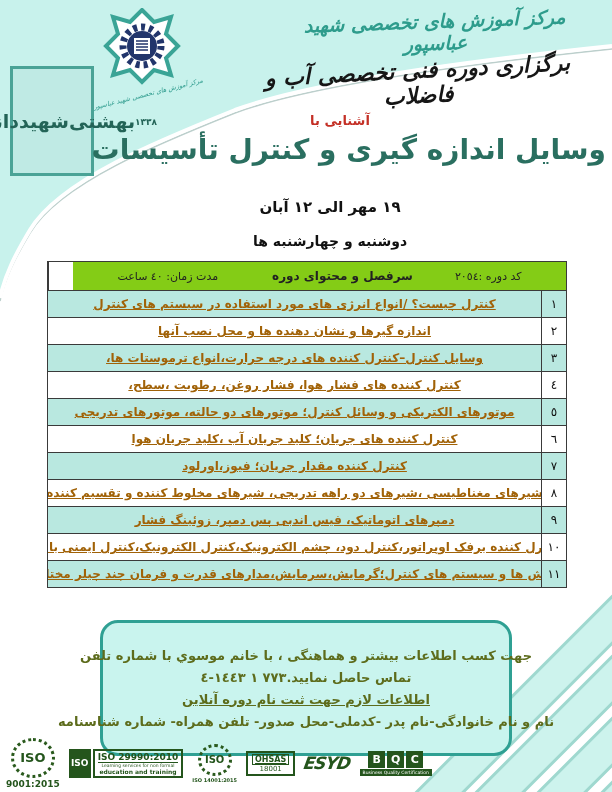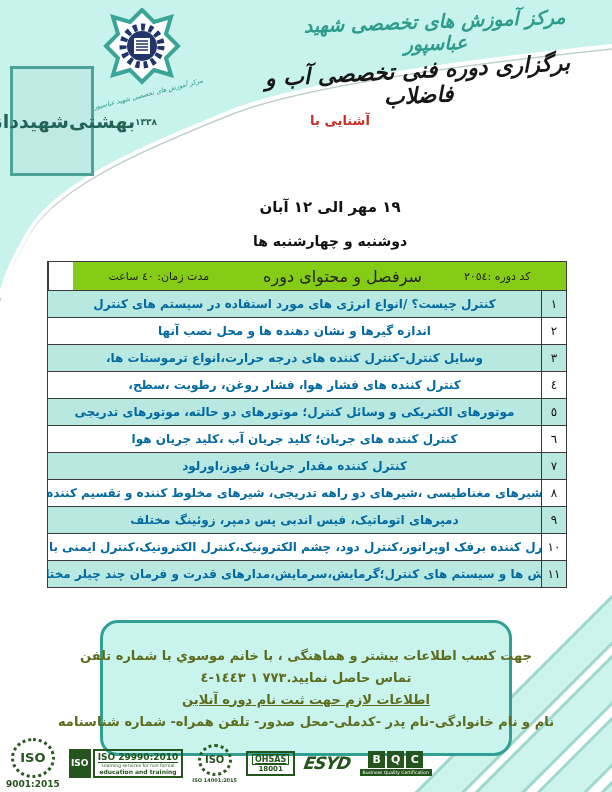--- a/index.html
+++ b/index.html
@@ -37,29 +37,29 @@
     font-size:6.5px;font-style:italic;color:#2f9c8e;transform:rotate(-14deg);direction:rtl;}
 
   
   .ctable{position:absolute;left:47px;top:261px;width:520px;direction:rtl;
     border:1px solid #3a3a3a;box-sizing:border-box;background:#fff;}
   .trow{display:flex;border-top:1px solid #3a3a3a;min-height:26px;align-items:stretch;}
   .trow:first-child{border-top:none;}
   .trow .num{width:24px;flex:0 0 24px;border-left:1px solid #3a3a3a;display:flex;
     align-items:center;justify-content:center;font-size:12px;color:#101010;}
   .trow .txt{flex:1;display:flex;align-items:center;justify-content:center;
-    font-size:12px;font-weight:800;color:#0369a1;white-space:nowrap;overflow:hidden;}
+    font-size:12px;font-weight:800;color:#a16207;white-space:nowrap;overflow:hidden;text-decoration:underline;}
   .trow.odd .num,.trow.odd .txt{background:#b9e8e0;}
   .trow.even .num,.trow.even .txt{background:#ffffff;}
   .thead{display:flex;min-height:28px;}
   .thead .hnum{width:24px;flex:0 0 24px;border-left:1px solid #3a3a3a;background:#fff;}
   .thead .hmain{flex:1;display:flex;direction:ltr;align-items:center;justify-content:center;
     gap:42px;background:#84cc16;}
   .thead .meta{font-size:11px;color:#222;direction:rtl;}
-  .thead .meta.strong{font-size:16px;font-weight:400;margin-left:12px;}
+  .thead .meta.strong{font-size:12px;font-weight:700;margin-left:12px;}
 
   
   .info-box{position:absolute;left:100px;top:620px;width:412px;height:136px;box-sizing:border-box;
     border:3px solid #2fa093;border-radius:18px;background:#c9f4ee;
     display:flex;flex-direction:column;align-items:center;justify-content:center;
     gap:7px;padding:4px 8px;}
   .info-line{font-size:13px;font-weight:800;color:#5d6c1c;direction:rtl;text-align:center;
     white-space:nowrap;}
   .phone-row{display:flex;direction:ltr;align-items:flex-end;justify-content:center;}
   .phone-num{direction:ltr;unicode-bidi:bidi-override;font-size:13px;font-weight:800;color:#5d6c1c;}
@@ -79,21 +79,21 @@
   .iso-sq{width:22px;background:#24551c;color:#fff;font-size:9px;font-weight:800;
     display:flex;align-items:center;justify-content:center;}
   .box29990{border:2px solid #24551c;padding:1px 3px;display:flex;flex-direction:column;
     align-items:center;}
   .box29990 .l1{font-size:9px;font-weight:800;border-bottom:1px solid #24551c;}
   .box29990 .l2{font-size:4.5px;}
   .box29990 .l3{font-size:6px;font-weight:800;}
   .ohsas-box{border:2px solid #24551c;padding:1px 4px;display:flex;flex-direction:column;
     align-items:center;}
   .ohsas-box .o1{font-size:8px;font-weight:800;border:1px solid #24551c;padding:0 2px;text-decoration:underline;}
-  .ohsas-box .o2{font-size:7px;font-weight:700;}
+  .ohsas-box .o2{font-size:7px;font-weight:400;}
   .esyd{font-size:17px;font-weight:800;font-style:italic;letter-spacing:-1px;
     transform:skewX(-10deg);}
   .bqc-row{display:flex;gap:2px;}
   .bqc-row .sq{width:17px;height:17px;background:#24551c;color:#fff;font-size:11px;
     font-weight:800;display:flex;align-items:center;justify-content:center;}
   .bqc-banner{margin-top:1px;background:#24551c;color:#fff;font-size:4.5px;padding:1px 3px;}
 </style>
 </head>
 <body>
 
@@ -129,20 +129,21 @@
   <div class="stamp">
     <div class="big">دانشگاه</div>
     <div class="big">شهید</div>
     <div class="big">بهشتی</div>
     <div class="year">١٣٣٨</div>
   </div>
 
   <div class="script-title" dir="rtl">مرکز آموزش های تخصصی شهید عباسپور</div>
   <div class="calligraphy" dir="rtl">برگزاری دوره فنی تخصصی آب و فاضلاب</div>
   <div class="intro-red" dir="rtl">آشنایی با</div>
+  <div class="main-title" dir="rtl">وسایل اندازه گیری و کنترل تأسیسات</div>
   <div class="date-range" dir="rtl">١٩ مهر الی ١٢ آبان</div>
   <div class="days" dir="rtl">دوشنبه و چهارشنبه ها</div>
 
   <div class="ctable">
     <div class="thead">
       <div class="hmain">
         <span class="meta">مدت زمان: ٤٠ ساعت</span>
         <span class="meta strong">سرفصل و محتوای دوره</span>
         <span class="meta">کد دوره :٢٠٥٤</span>
       </div>
@@ -175,21 +176,21 @@
     <div class="trow odd">
       <div class="num">٧</div>
       <div class="txt">کنترل کننده مقدار جریان؛ فیوز،اورلود</div>
     </div>
     <div class="trow even">
       <div class="num">٨</div>
       <div class="txt">شیرهای مغناطیسی ،شیرهای دو راهه تدریجی، شیرهای مخلوط کننده و تقسیم کننده</div>
     </div>
     <div class="trow odd">
       <div class="num">٩</div>
-      <div class="txt">دمپرهای اتوماتیک، فیس اندبی پس دمپر، زوئینگ مختلف</div>
+      <div class="txt">دمپرهای اتوماتیک، فیس اندبی پس دمپر، زوئینگ فشار</div>
     </div>
     <div class="trow even">
       <div class="num">١٠</div>
       <div class="txt">کنترل کننده برفک اوپراتور،کنترل دود، چشم الکترونیک،کنترل الکترونیک،کنترل ایمنی با حد</div>
     </div>
     <div class="trow odd">
       <div class="num">١١</div>
       <div class="txt">روش ها و سیستم های کنترل؛گرمایش،سرمایش،مدارهای قدرت و فرمان چند چیلر مختلف</div>
     </div>
   </div>

